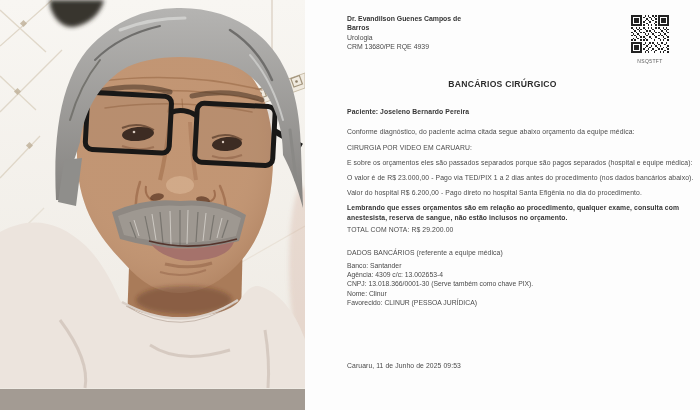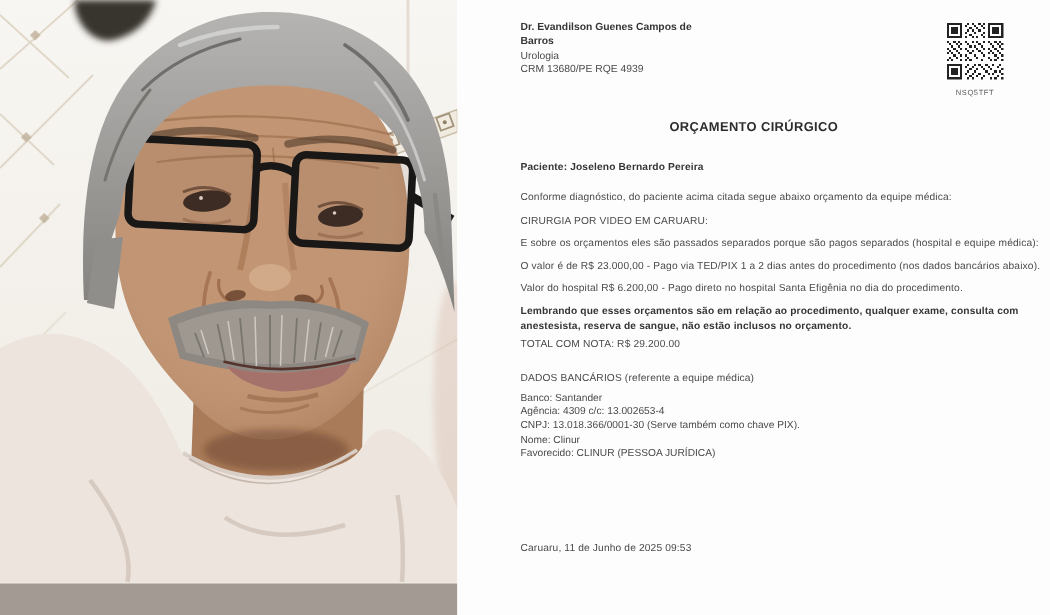--- a/index.html
+++ b/index.html
@@ -214,21 +214,21 @@
         <g fill="#222222">
           <rect x="2" y="2" width="3" height="3"></rect>
             <rect x="20" y="2" width="3" height="3"></rect>
             <rect x="2" y="20" width="3" height="3"></rect>
           <path d="M9,0h1v1h-1z M11,0h1v1h-1z M14,0h1v1h-1z M16,0h1v1h-1z M8,1h1v1h-1z M12,1h1v1h-1z M15,1h1v1h-1z M10,2h1v1h-1z M13,2h1v1h-1z M16,2h1v1h-1z M9,3h1v1h-1z M11,3h1v1h-1z M14,3h1v1h-1z M8,4h1v1h-1z M12,4h1v1h-1z M16,4h1v1h-1z M10,5h1v1h-1z M15,5h1v1h-1z M8,6h1v1h-1z M11,6h1v1h-1z M13,6h1v1h-1z M16,6h1v1h-1z M0,8h1v1h-1z M3,8h1v1h-1z M5,8h1v1h-1z M1,9h1v1h-1z M4,9h1v1h-1z M6,9h1v1h-1z M2,10h1v1h-1z M5,10h1v1h-1z M0,11h1v1h-1z M3,11h1v1h-1z M6,11h1v1h-1z M1,12h1v1h-1z M4,12h1v1h-1z M0,13h1v1h-1z M2,13h1v1h-1z M5,13h1v1h-1z M3,14h1v1h-1z M6,14h1v1h-1z M1,15h1v1h-1z M4,15h1v1h-1z M0,16h1v1h-1z M2,16h1v1h-1z M6,16h1v1h-1z M8,8h1v1h-1z M11,8h1v1h-1z M13,8h1v1h-1z M16,8h1v1h-1z M9,9h1v1h-1z M14,9h1v1h-1z M10,10h1v1h-1z M12,10h1v1h-1z M15,10h1v1h-1z M8,11h1v1h-1z M13,11h1v1h-1z M16,11h1v1h-1z M9,12h1v1h-1z M11,12h1v1h-1z M14,12h1v1h-1z M10,13h1v1h-1z M15,13h1v1h-1z M8,14h1v1h-1z M12,14h1v1h-1z M16,14h1v1h-1z M9,15h1v1h-1z M13,15h1v1h-1z M8,16h1v1h-1z M10,16h1v1h-1z M15,16h1v1h-1z M18,8h1v1h-1z M21,8h1v1h-1z M23,8h1v1h-1z M19,9h1v1h-1z M22,9h1v1h-1z M24,9h1v1h-1z M20,10h1v1h-1z M23,10h1v1h-1z M18,11h1v1h-1z M21,11h1v1h-1z M24,11h1v1h-1z M19,12h1v1h-1z M22,12h1v1h-1z M18,13h1v1h-1z M20,13h1v1h-1z M23,13h1v1h-1z M21,14h1v1h-1z M24,14h1v1h-1z M18,15h1v1h-1z M22,15h1v1h-1z M19,16h1v1h-1z M21,16h1v1h-1z M24,16h1v1h-1z M9,18h1v1h-1z M12,18h1v1h-1z M14,18h1v1h-1z M17,18h1v1h-1z M20,18h1v1h-1z M23,18h1v1h-1z M8,19h1v1h-1z M11,19h1v1h-1z M15,19h1v1h-1z M18,19h1v1h-1z M22,19h1v1h-1z M10,20h1v1h-1z M13,20h1v1h-1z M16,20h1v1h-1z M19,20h1v1h-1z M24,20h1v1h-1z M9,21h1v1h-1z M12,21h1v1h-1z M17,21h1v1h-1z M21,21h1v1h-1z M23,21h1v1h-1z M8,22h1v1h-1z M11,22h1v1h-1z M14,22h1v1h-1z M18,22h1v1h-1z M20,22h1v1h-1z M24,22h1v1h-1z M10,23h1v1h-1z M13,23h1v1h-1z M16,23h1v1h-1z M22,23h1v1h-1z M9,24h1v1h-1z M11,24h1v1h-1z M15,24h1v1h-1z M19,24h1v1h-1z M21,24h1v1h-1z M24,24h1v1h-1z"></path>
         </g>
       </svg>
       <div class="qr-label">NSQ5TFT</div>
     </div>
 
-    <div class="doc-title">ORÇAMENTO CIRÚRGICO</div>
+    <div class="doc-title">BANCÁRIOS CIRÚRGICO</div>
 
     <div class="line b" style="top:108px">Paciente: Joseleno Bernardo Pereira</div>
 
     <div class="line" style="top:128px">Conforme diagnóstico, do paciente acima citada segue abaixo orçamento da equipe médica:</div>
     <div class="line" style="top:144px">CIRURGIA POR VIDEO EM CARUARU:</div>
     <div class="line" style="top:159px">E sobre os orçamentos eles são passados separados porque são pagos separados (hospital e equipe médica):</div>
     <div class="line" style="top:174px">O valor é de R$ 23.000,00 - Pago via TED/PIX 1 a 2 dias antes do procedimento (nos dados bancários abaixo).</div>
     <div class="line" style="top:189px">Valor do hospital R$ 6.200,00 - Pago direto no hospital Santa Efigênia no dia do procedimento.</div>
 
     <div class="line b" style="top:204px">Lembrando que esses orçamentos são em relação ao procedimento, qualquer exame, consulta com</div>

